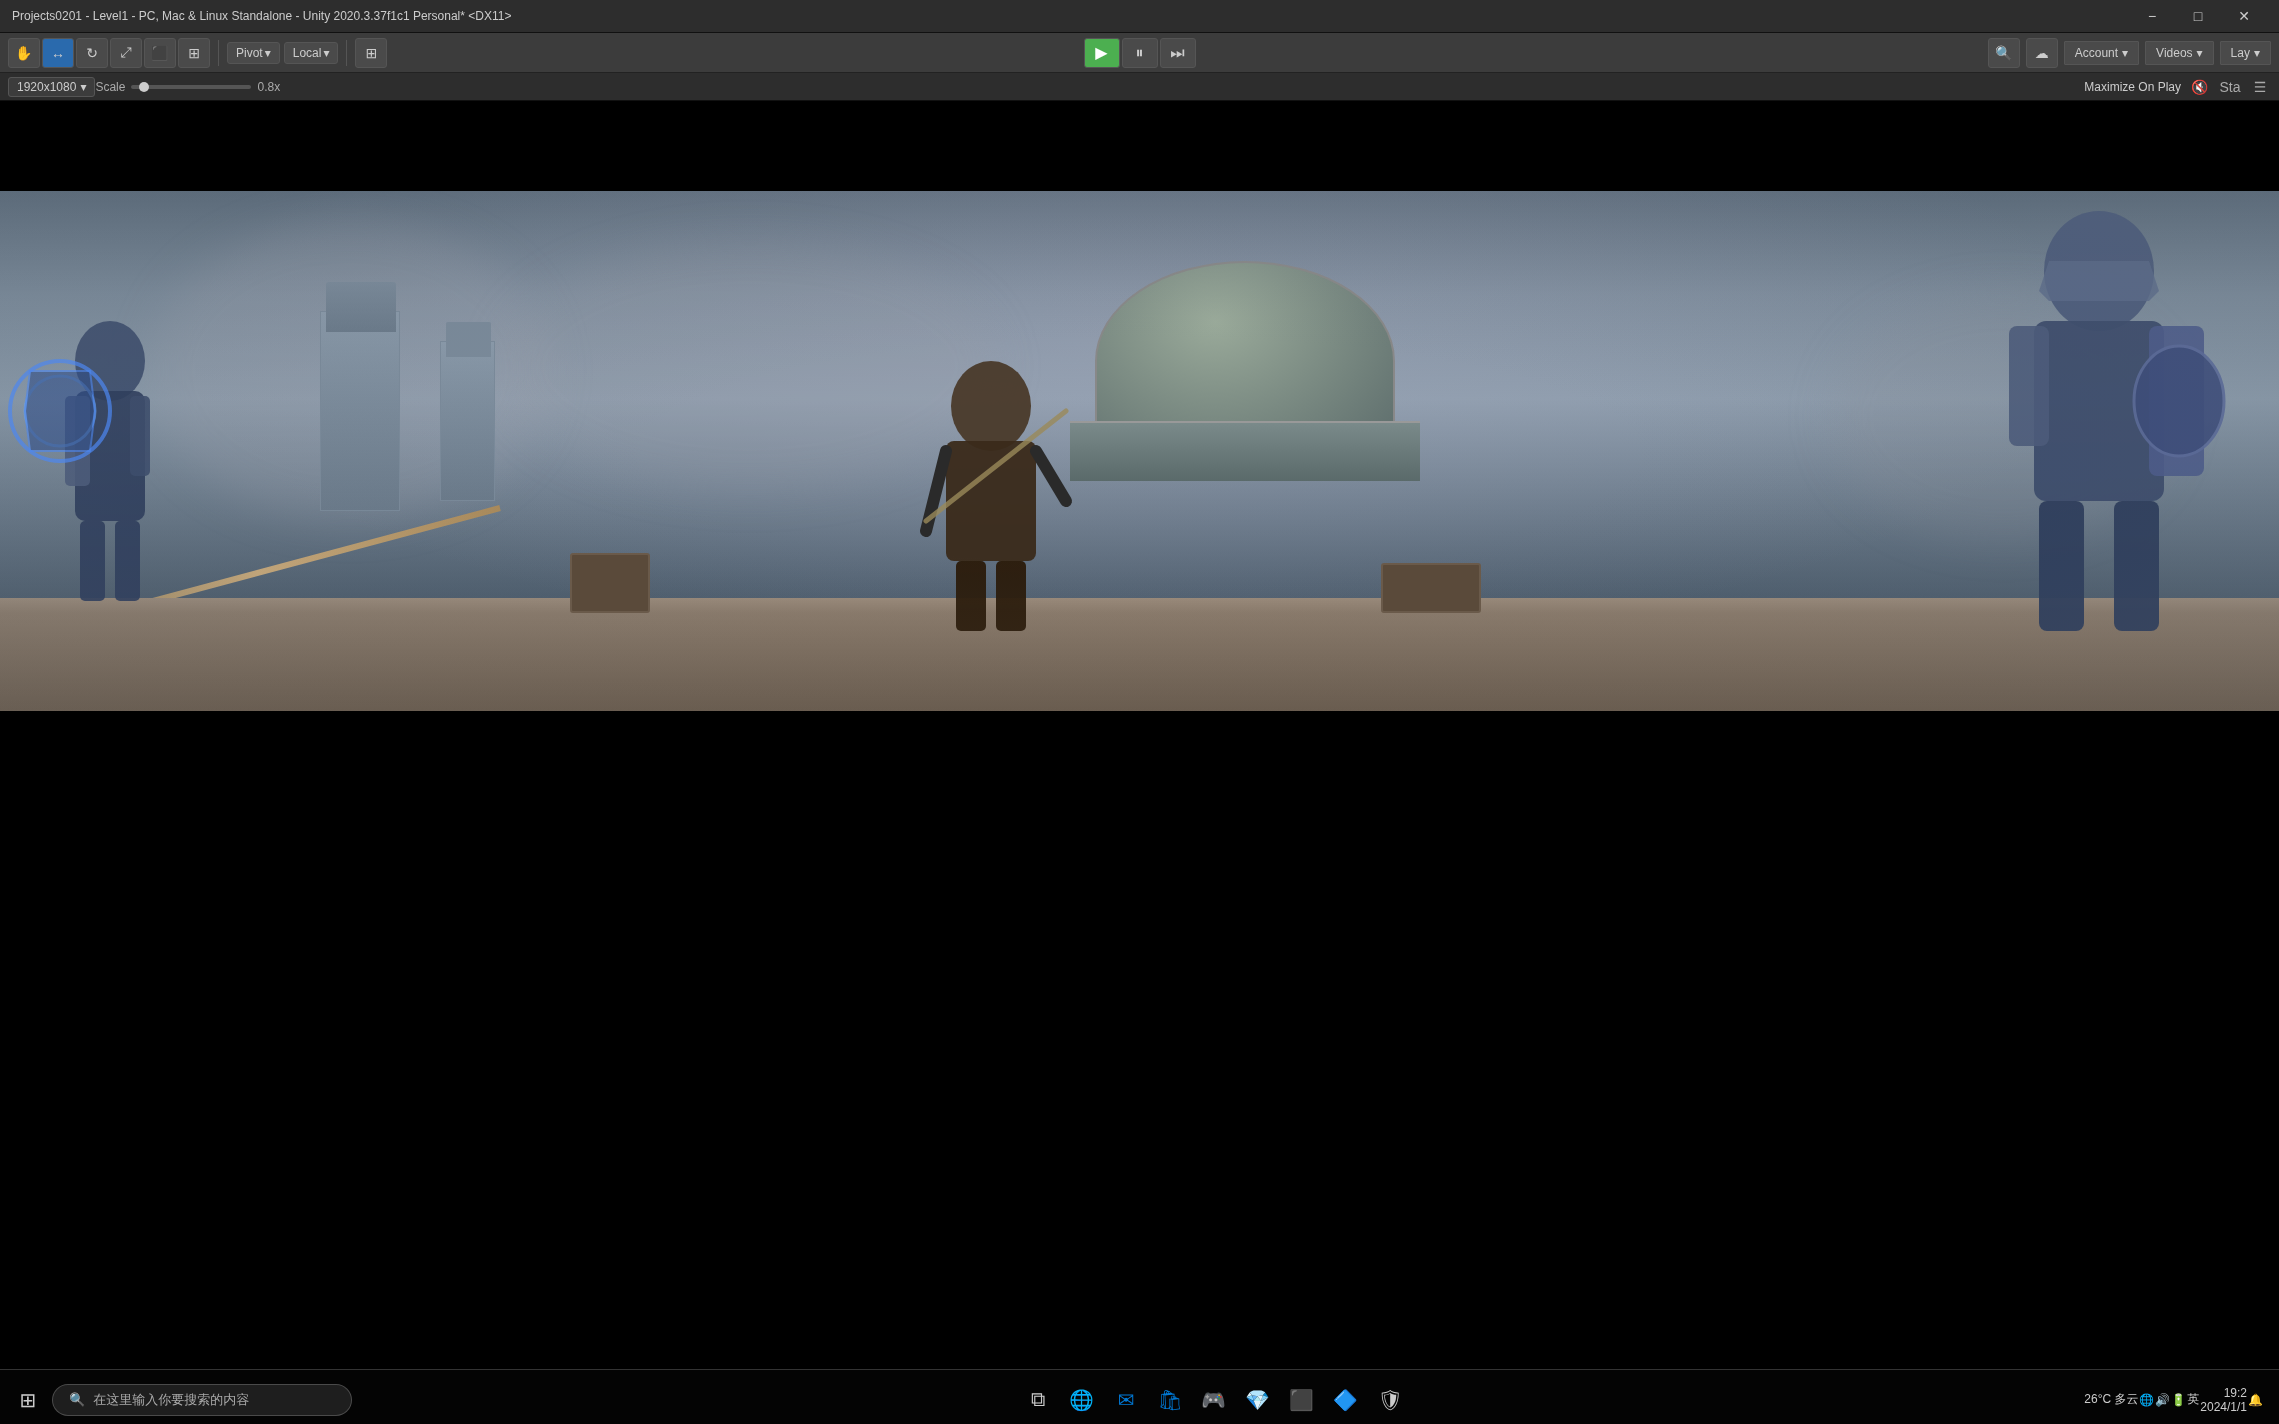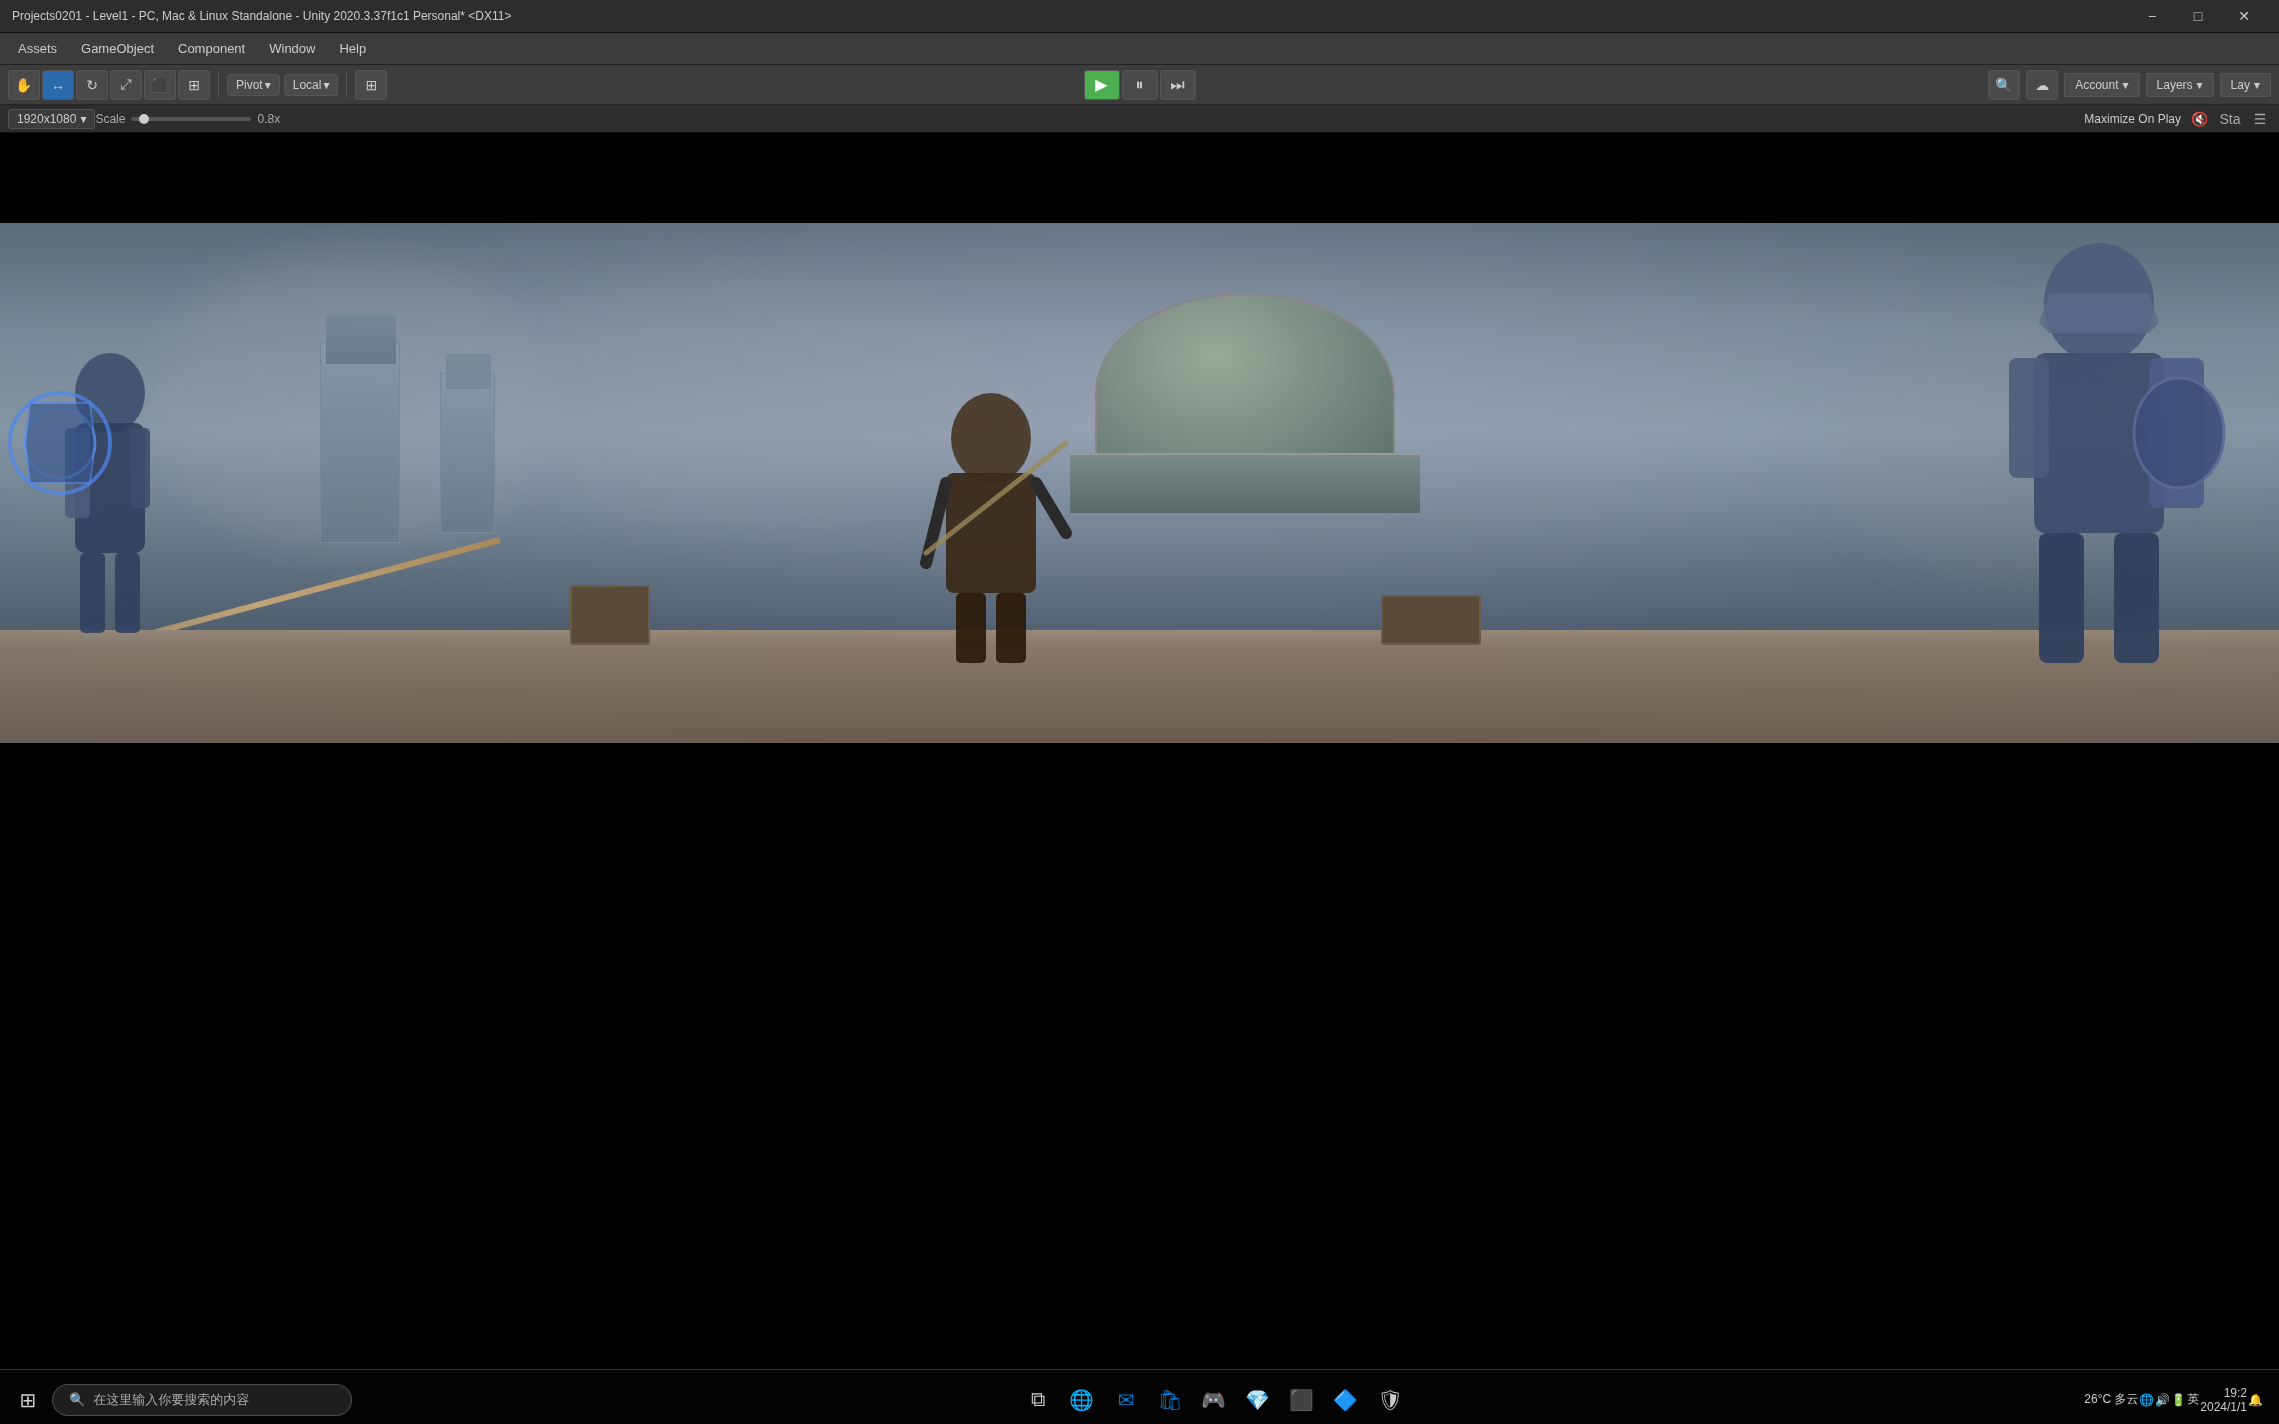--- a/index.html
+++ b/index.html
@@ -429,27 +429,20 @@
   <span class="title-text">Projects0201 - Level1 - PC, Mac &amp; Linux Standalone - Unity 2020.3.37f1c1 Personal* &lt;DX11&gt;</span>
   <div class="window-controls">
     <div class="win-btn">−</div>
     <div class="win-btn">□</div>
     <div class="win-btn close">✕</div>
   </div>
 </div>
 
 <div id="main-layout">
 
-  <div id="menu-bar">
-    <div class="menu-item">Assets</div>
-    <div class="menu-item">GameObject</div>
-    <div class="menu-item">Component</div>
-    <div class="menu-item">Window</div>
-    <div class="menu-item">Help</div>
-  </div>
 
   <div id="toolbar">
     <div class="toolbar-group">
       <div class="toolbar-btn">✋</div>
       <div class="toolbar-btn active">↔</div>
       <div class="toolbar-btn">↻</div>
       <div class="toolbar-btn">⤢</div>
       <div class="toolbar-btn">⬛</div>
       <div class="toolbar-btn">⊞</div>
     </div>
@@ -472,21 +465,21 @@
     </div>
 
     <div id="toolbar-right">
       <div class="toolbar-btn">🔍</div>
       <div class="toolbar-btn">☁</div>
       <div class="toolbar-right-btn">
         <span>Account</span>
         <span>▾</span>
       </div>
       <div class="toolbar-right-btn">
-        <span>Layers</span>
+        <span>Videos</span>
         <span>▾</span>
       </div>
       <div class="toolbar-right-btn">
         <span>Lay</span>
         <span>▾</span>
       </div>
     </div>
   </div>
 
   <div id="content-area">

